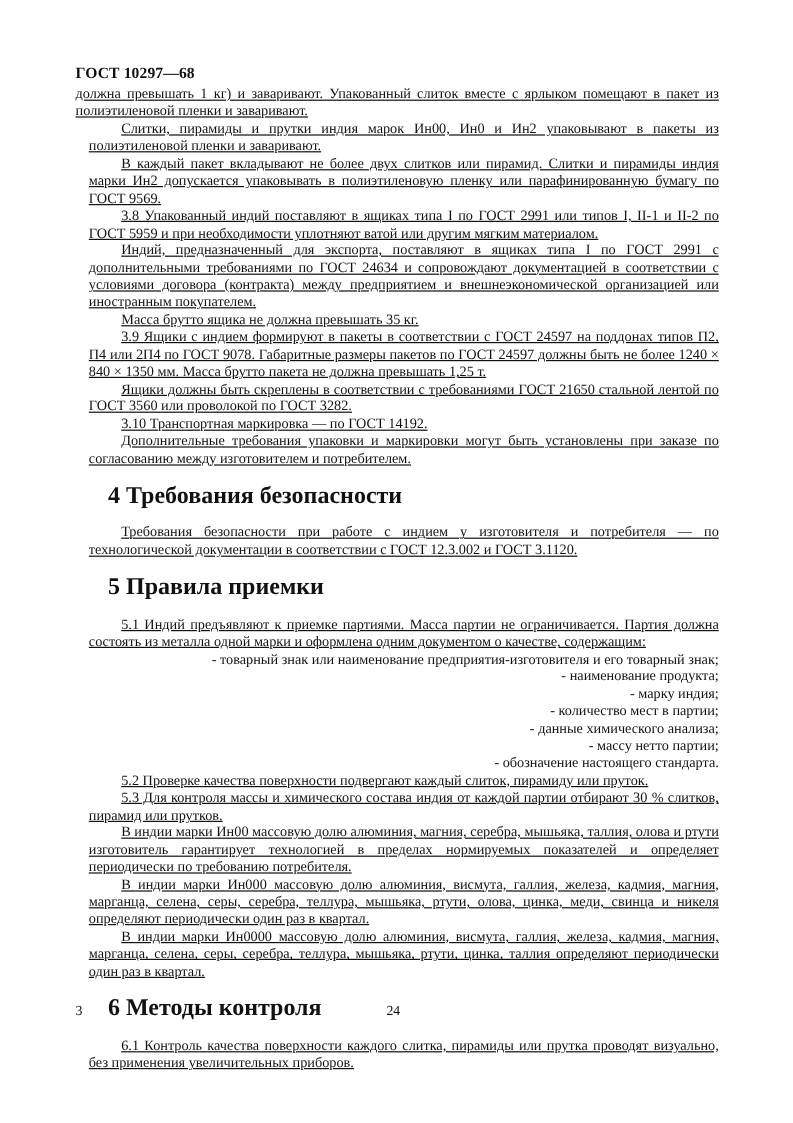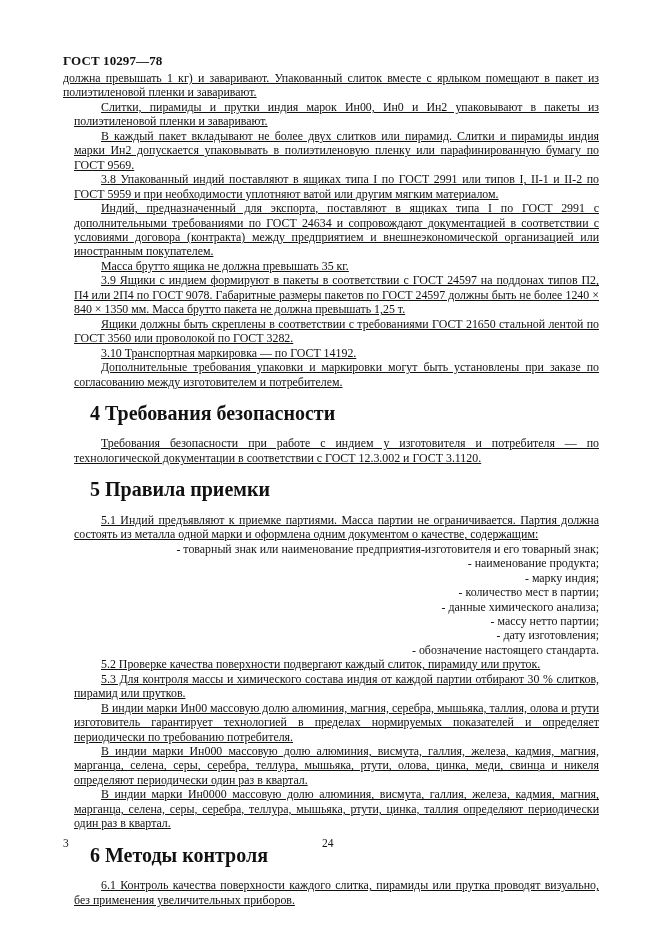--- a/index.html
+++ b/index.html
@@ -15,21 +15,21 @@
   .gap-h1 { height: 17px; }
   .gap-h2 { height: 16px; }
   .footer { position: absolute; top: 837px; font-size: 11.5px; }
   .footer-left { left: 63px; }
   .footer-center { left: 322px; }
 </style>
 </head>
 <body>
 
 <div class="page">
-  <div class="header">ГОСТ 10297—78</div>
+  <div class="header">ГОСТ 10297—68</div>
 
   <div class="content">
     <p class="p">должна превышать 1 кг) и заваривают. Упакованный слиток вместе с ярлыком помещают в пакет из полиэтиленовой пленки и заваривают.</p>
     <p class="p ind">Слитки, пирамиды и прутки индия марок Ин00, Ин0 и Ин2 упаковывают в пакеты из полиэтиленовой пленки и заваривают.</p>
     <p class="p ind">В каждый пакет вкладывают не более двух слитков или пирамид. Слитки и пирамиды индия марки Ин2 допускается упаковывать в полиэтиленовую пленку или парафинированную бумагу по ГОСТ 9569.</p>
     <p class="p ind">3.8 Упакованный индий поставляют в ящиках типа I по ГОСТ 2991 или типов I, II-1 и II-2 по ГОСТ 5959 и при необходимости уплотняют ватой или другим мягким материалом.</p>
     <p class="p ind">Индий, предназначенный для экспорта, поставляют в ящиках типа I по ГОСТ 2991 с дополнительными требованиями по ГОСТ 24634 и сопровождают документацией в соответствии с условиями договора (контракта) между предприятием и внешнеэкономической организацией или иностранным покупателем.</p>
     <p class="p ind">Масса брутто ящика не должна превышать 35 кг.</p>
     <p class="p ind">3.9 Ящики с индием формируют в пакеты в соответствии с ГОСТ 24597 на поддонах типов П2, П4 или 2П4 по ГОСТ 9078. Габаритные размеры пакетов по ГОСТ 24597 должны быть не более 1240 × 840 × 1350 мм. Масса брутто пакета не должна превышать 1,25 т.</p>
     <p class="p ind">Ящики должны быть скреплены в соответствии с требованиями ГОСТ 21650 стальной лентой по ГОСТ 3560 или проволокой по ГОСТ 3282.</p>
@@ -44,21 +44,20 @@
     <div class="gap-h1"></div>
     <h2 class="h">5 Правила приемки</h2>
     <div class="gap-h2"></div>
     <p class="p ind">5.1 Индий предъявляют к приемке партиями. Масса партии не ограничивается. Партия должна состоять из металла одной марки и оформлена одним документом о качестве, содержащим:</p>
     <p class="li">- товарный знак или наименование предприятия-изготовителя и его товарный знак;</p>
     <p class="li">- наименование продукта;</p>
     <p class="li">- марку индия;</p>
     <p class="li">- количество мест в партии;</p>
     <p class="li">- данные химического анализа;</p>
     <p class="li">- массу нетто партии;</p>
-    <p class="li">- дату изготовления;</p>
     <p class="li">- обозначение настоящего стандарта.</p>
     <p class="p ind">5.2 Проверке качества поверхности подвергают каждый слиток, пирамиду или пруток.</p>
     <p class="p ind">5.3 Для контроля массы и химического состава индия от каждой партии отбирают 30 % слитков, пирамид или прутков.</p>
     <p class="p ind">В индии марки Ин00 массовую долю алюминия, магния, серебра, мышьяка, таллия, олова и ртути изготовитель гарантирует технологией в пределах нормируемых показателей и определяет периодически по требованию потребителя.</p>
     <p class="p ind">В индии марки Ин000 массовую долю алюминия, висмута, галлия, железа, кадмия, магния, марганца, селена, серы, серебра, теллура, мышьяка, ртути, олова, цинка, меди, свинца и никеля определяют периодически один раз в квартал.</p>
     <p class="p ind">В индии марки Ин0000 массовую долю алюминия, висмута, галлия, железа, кадмия, магния, марганца, селена, серы, серебра, теллура, мышьяка, ртути, цинка, таллия определяют периодически один раз в квартал.</p>
 
     <div class="gap-h1"></div>
     <h2 class="h">6 Методы контроля</h2>
     <div class="gap-h2"></div>

